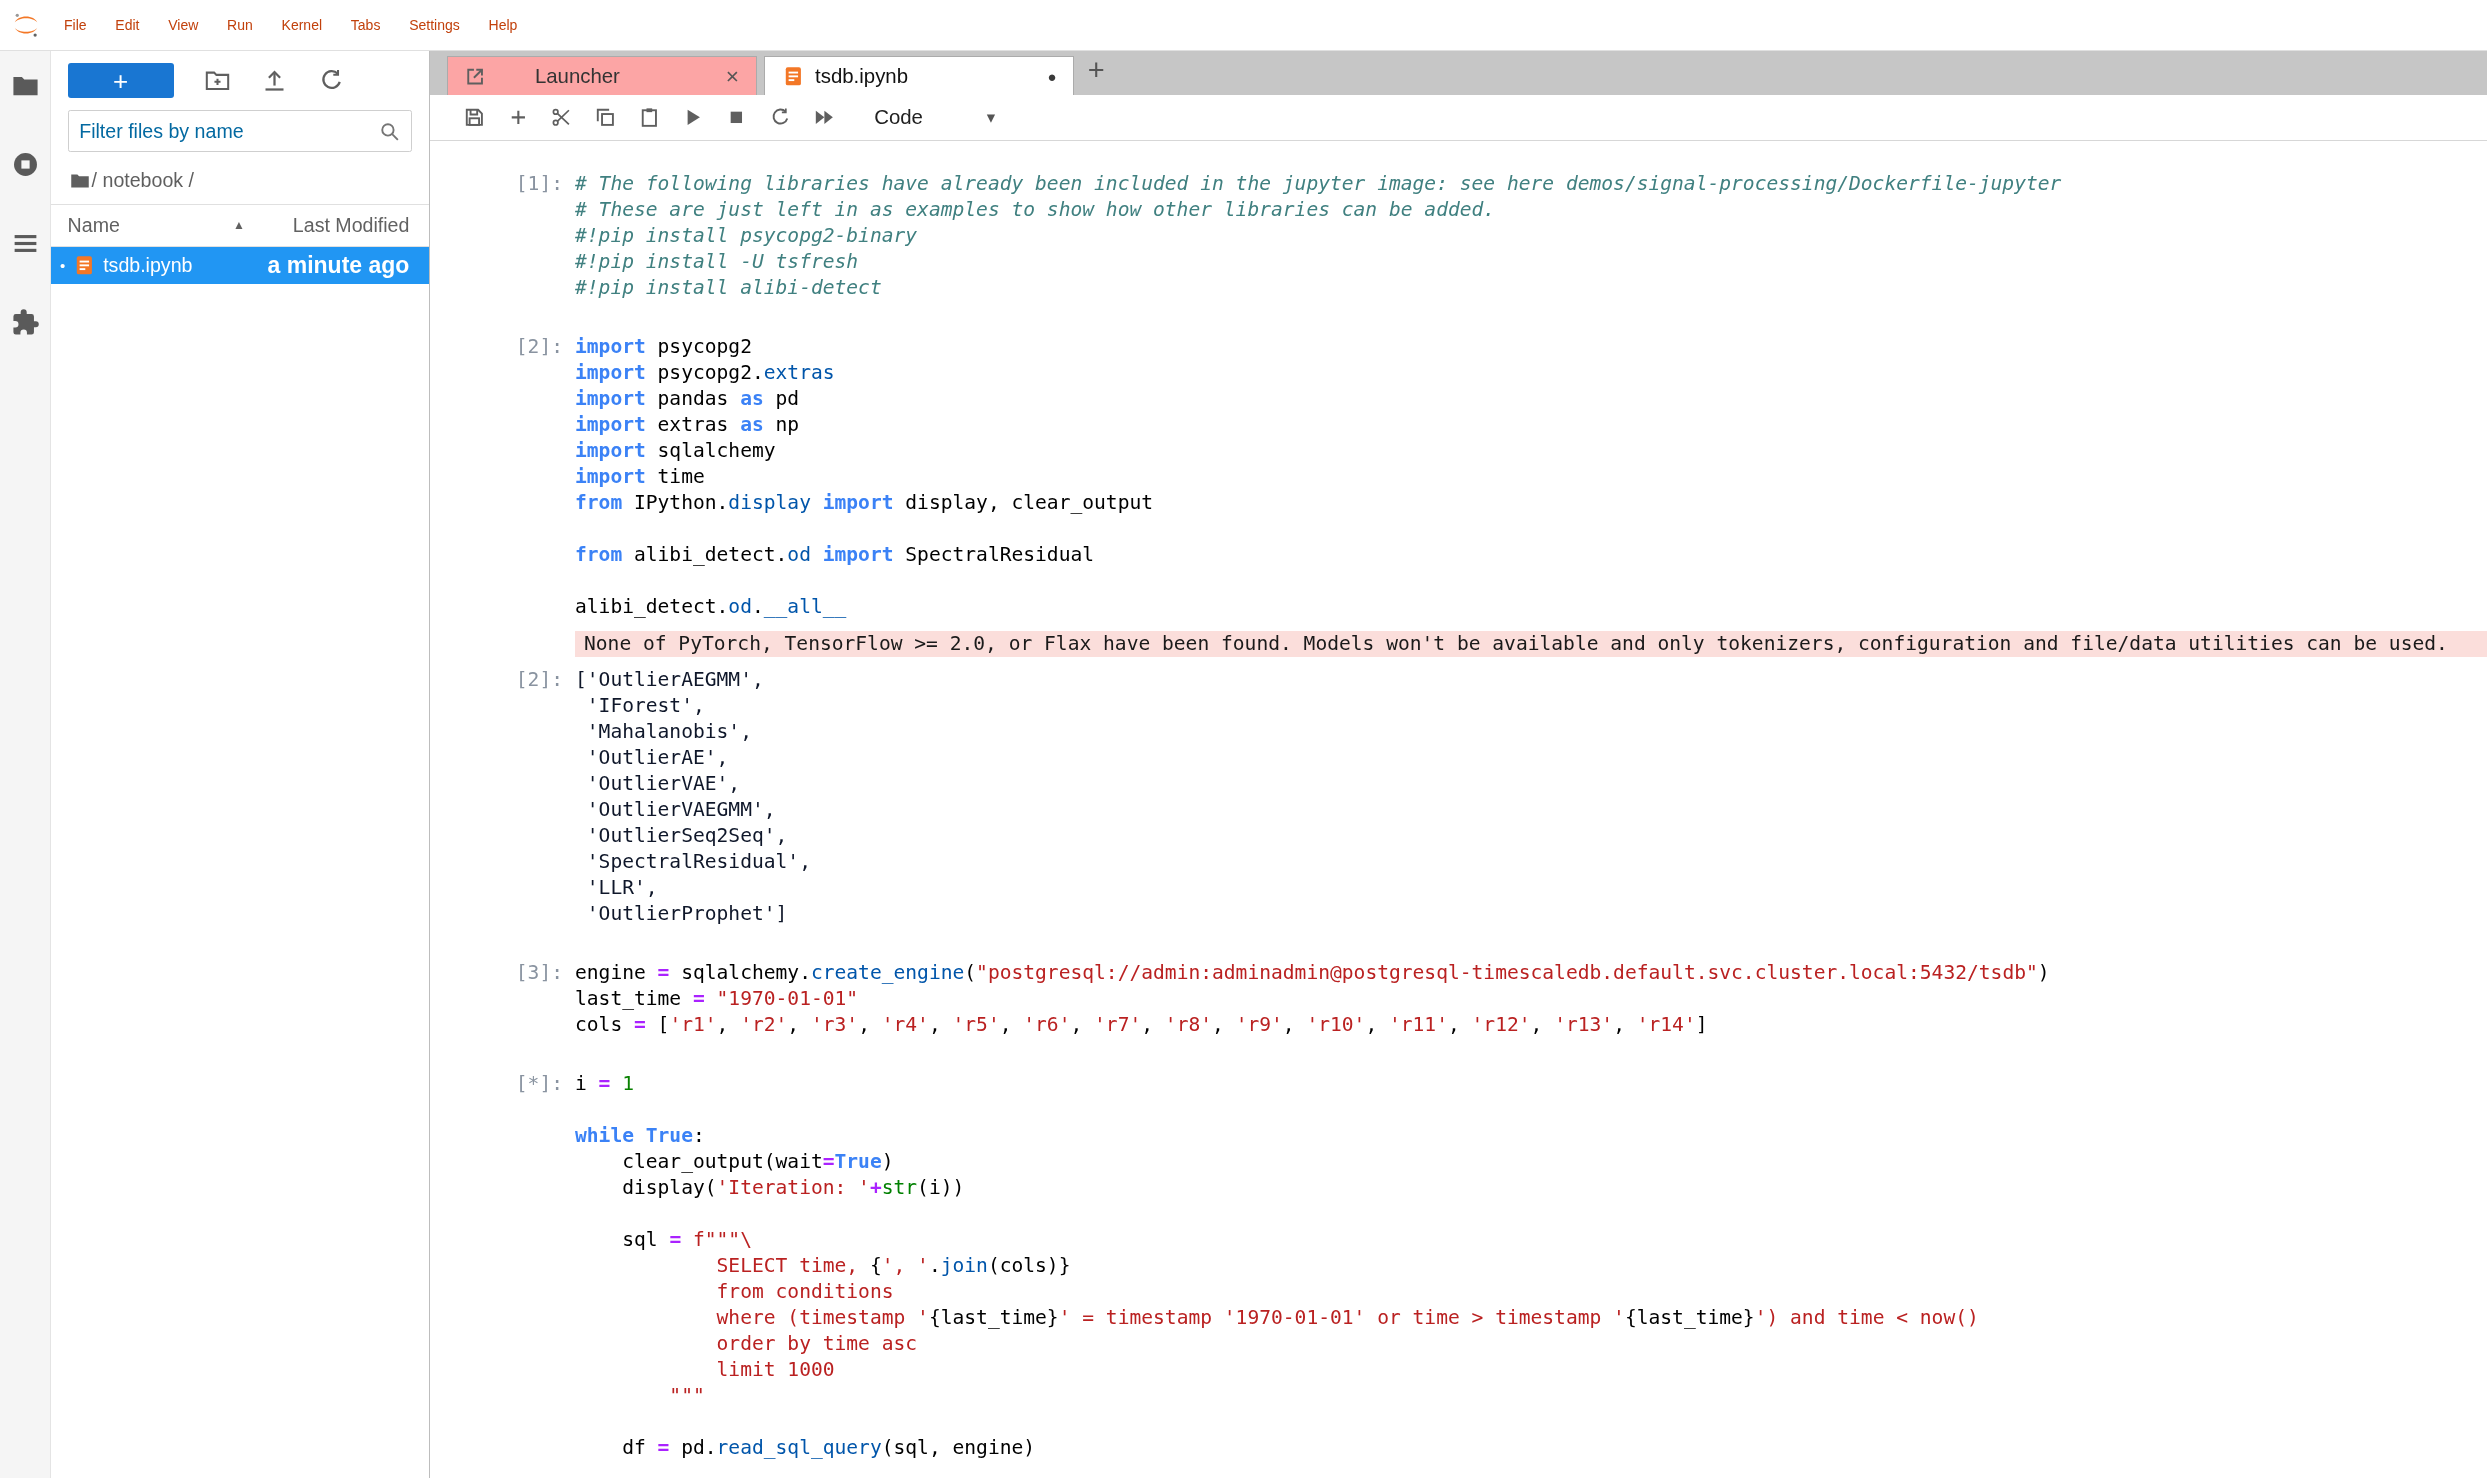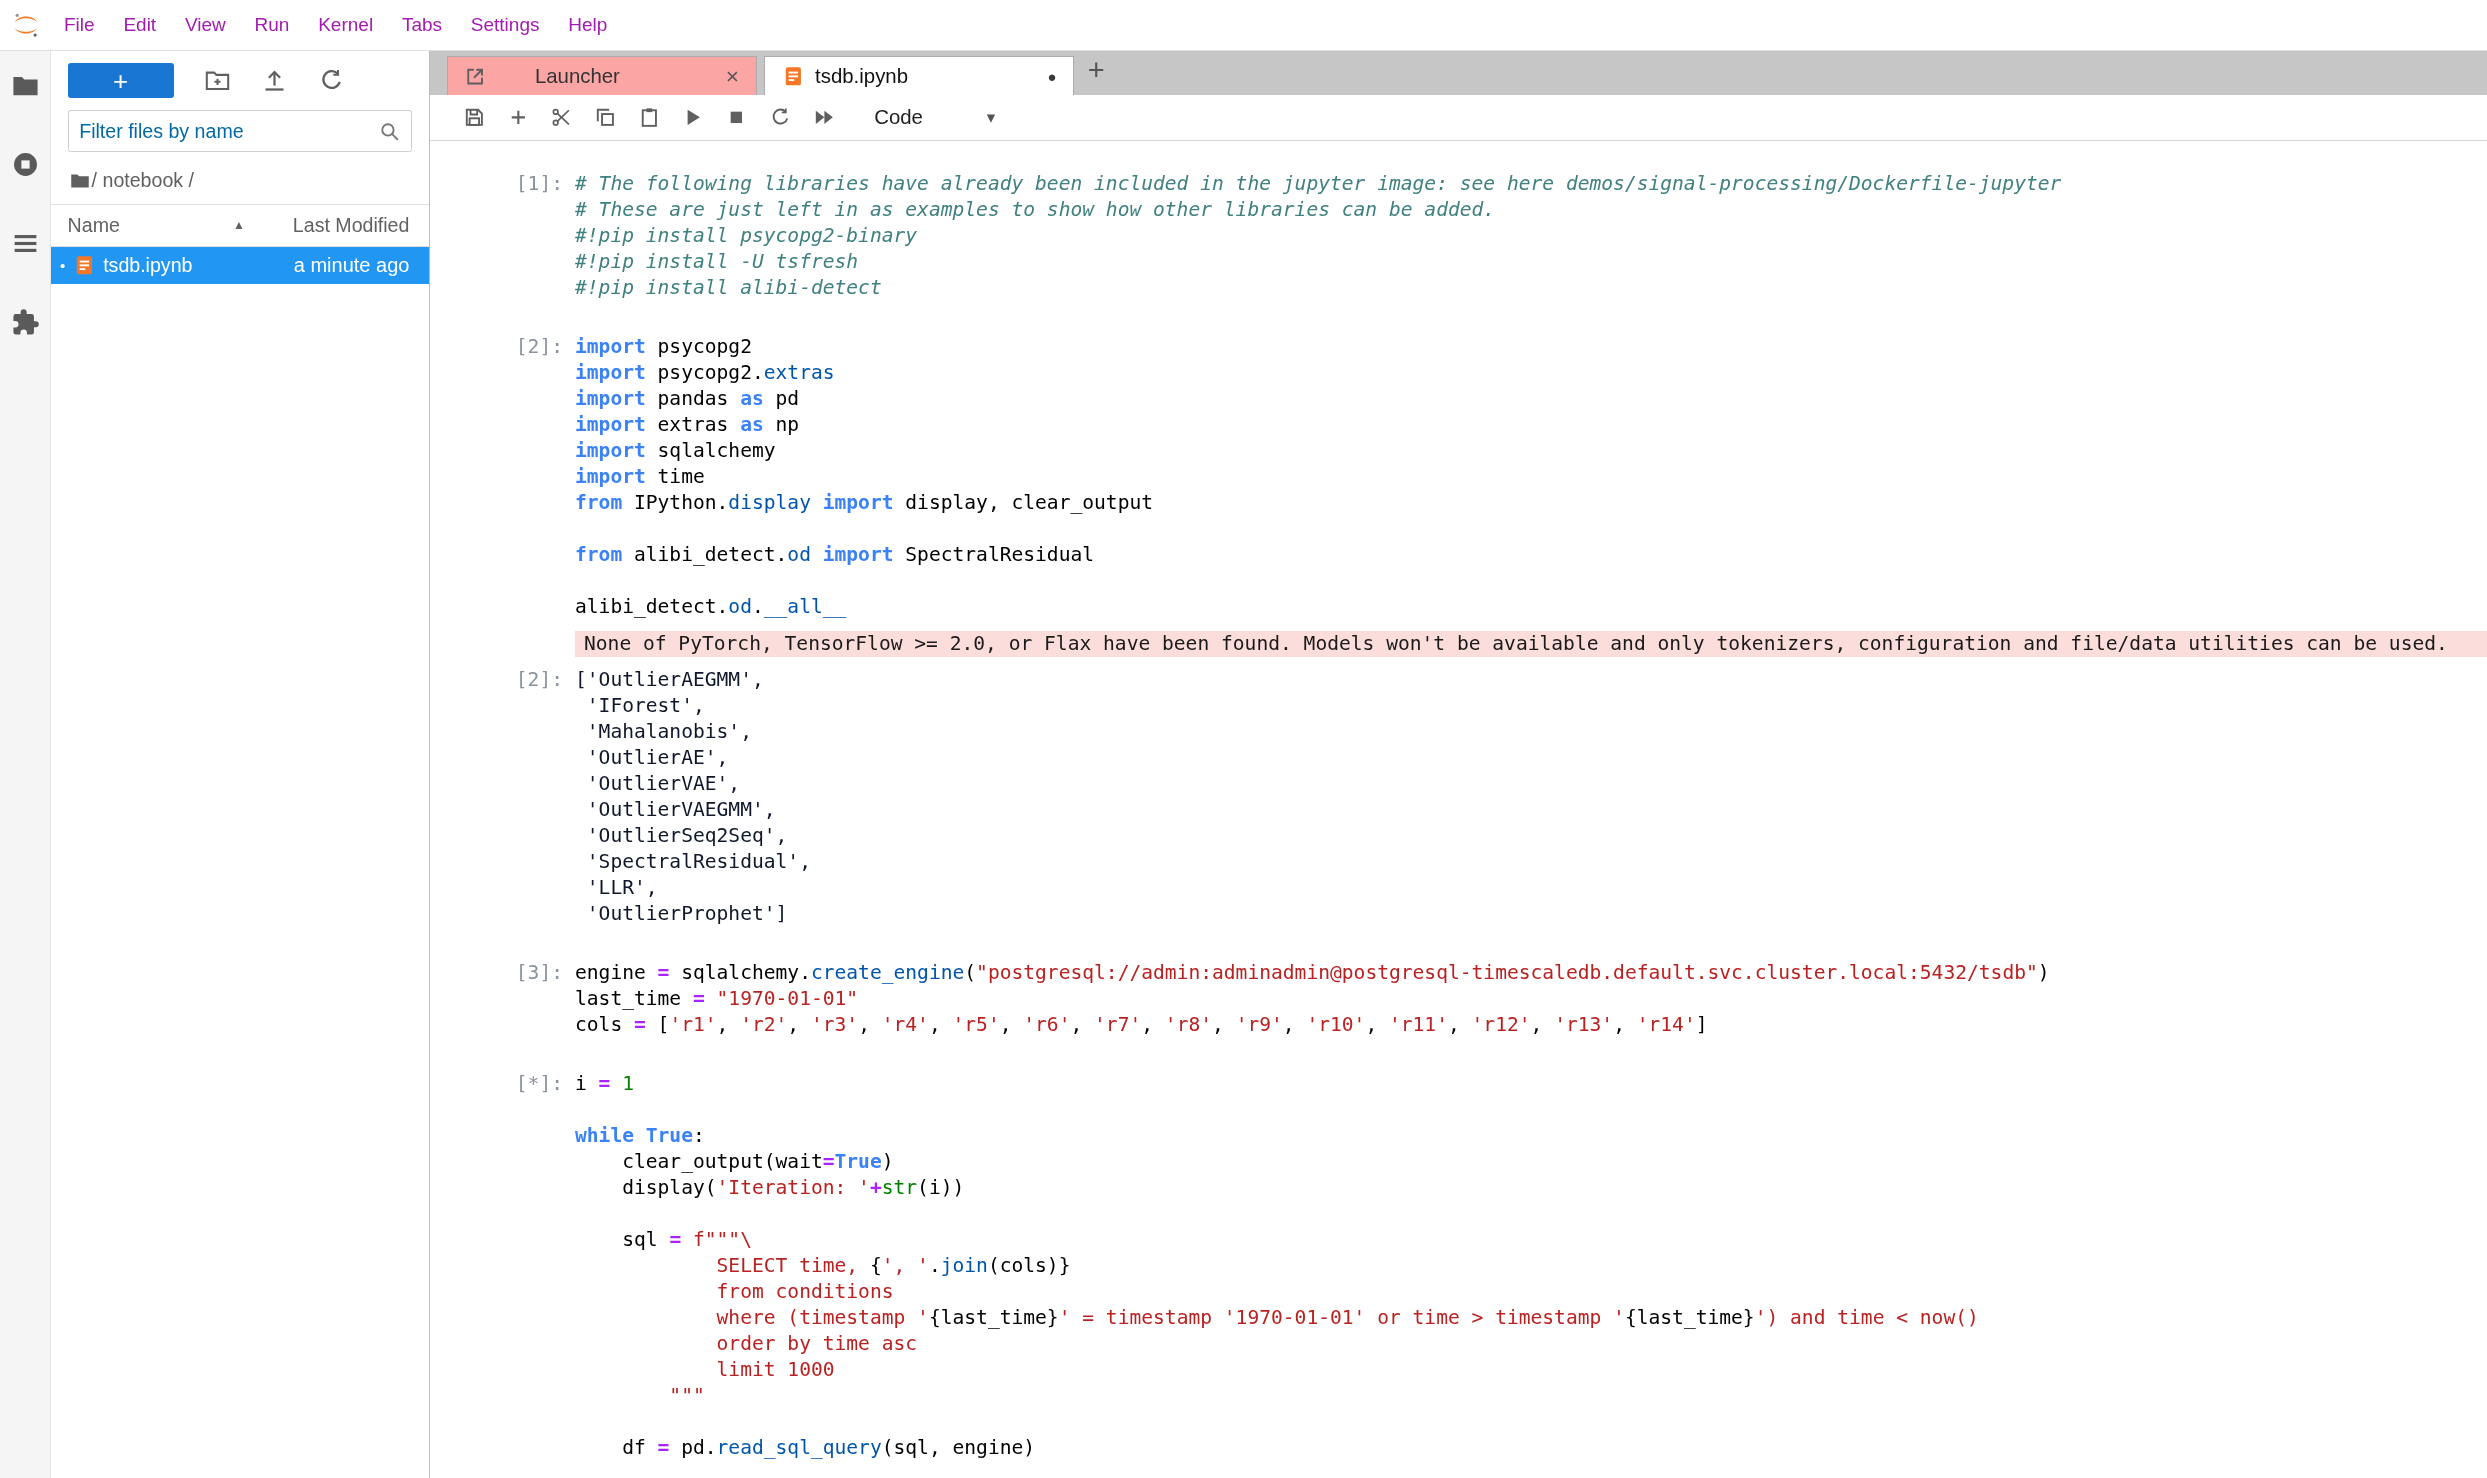--- a/index.html
+++ b/index.html
@@ -4,21 +4,21 @@
 <style>
   html,body{margin:0;padding:0;background:#fff;}
   #app{position:relative;width:2487px;height:1478px;overflow:hidden;background:#fff;
        font-family:"Liberation Sans","DejaVu Sans",sans-serif;color:#212121;}
 
   
   #menubar{position:absolute;top:0;left:0;right:0;height:51px;background:#fff;
            border-bottom:0.8px solid #e0e0e0;display:flex;align-items:center;
            padding-left:10.6px;box-sizing:border-box;z-index:5;}
   .logo{width:30px;height:30px;margin-right:9px;display:flex;align-items:center;justify-content:center;}
-  .menu-item{padding:0 14.4px;font-size:19px;color:#a21caf;cursor:default;}
+  .menu-item{padding:0 14.4px;font-size:14px;color:#c2410c;cursor:default;}
 
   
   #activitybar{position:absolute;top:51px;left:0;bottom:0;width:51px;background:#f5f5f5;
                border-right:0.8px solid #e4e4e4;box-sizing:border-box;display:flex;
                flex-direction:column;align-items:center;padding-top:19.6px;gap:50px;}
   .act-icon{width:29px;height:29px;}
   .act-icon svg{width:29px;height:29px;display:block;}
 
   
   #filebrowser{position:absolute;top:51px;left:51px;bottom:0;width:379px;background:#fff;
@@ -35,21 +35,21 @@
   .fb-crumb{display:flex;align-items:center;padding:16.6px 16.6px 12px;font-size:19.6px;color:#5f5f5f;}
   .fb-crumb svg{width:24px;height:21px;}
   .fb-head{display:flex;align-items:center;padding:9px 19.6px 9px 16.6px;border-top:0.8px solid #e0e0e0;
            border-bottom:0.8px solid #e0e0e0;font-size:19.6px;color:#616161;}
   .fb-head .sort{font-size:12px;margin-left:113px;color:#616161;}
   .fb-head .mod{margin-left:auto;}
   .fb-row{display:flex;align-items:center;height:37px;background:#2196f3;color:#fff;
           font-size:19.6px;padding:0 19.6px 0 9px;gap:7.6px;}
   .fb-row .dot{font-size:15px;}
   .fb-row svg{width:22.7px;height:22.7px;}
-  .fb-row .mod{margin-left:auto;font-size:20px;}
+  .fb-row .mod{margin-left:auto;font-size:23px;font-weight:bold;}
 
   
   #main{position:absolute;top:51px;left:430px;right:0;bottom:0;display:flex;flex-direction:column;background:#fff;}
   #tabbar{height:44px;background:#c6c6c6;display:flex;align-items:flex-end;padding-left:16.6px;flex:none;}
   .tab{height:39px;display:flex;align-items:center;padding:0 16.6px;gap:10.6px;font-size:20.4px;
        box-sizing:border-box;min-width:310px;}
   .tab-inactive{background:#fca5a5;border:0.8px solid #ababab;border-bottom:none;color:#333;margin-right:7.6px;gap:48px;}
   .tab-active{background:#fff;border:0.8px solid #ababab;border-bottom:none;color:#111;}
   .tab svg{width:22.7px;height:22.7px;flex:none;}
   .tab-close{color:#555;font-size:22.7px;margin-left:auto;line-height:1;}

